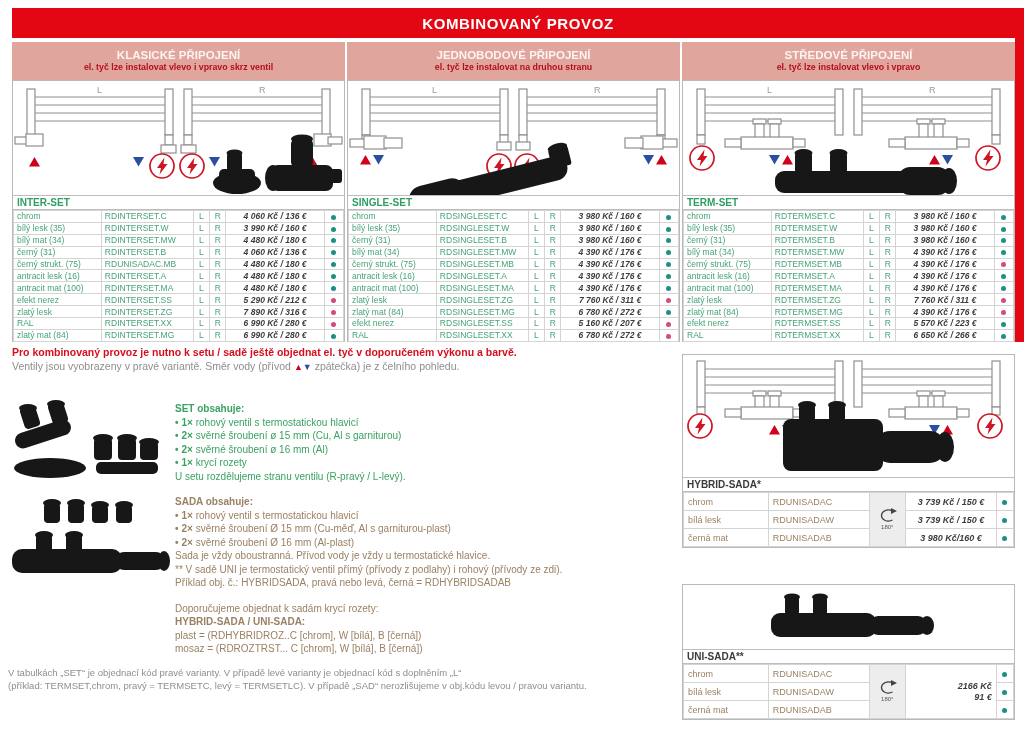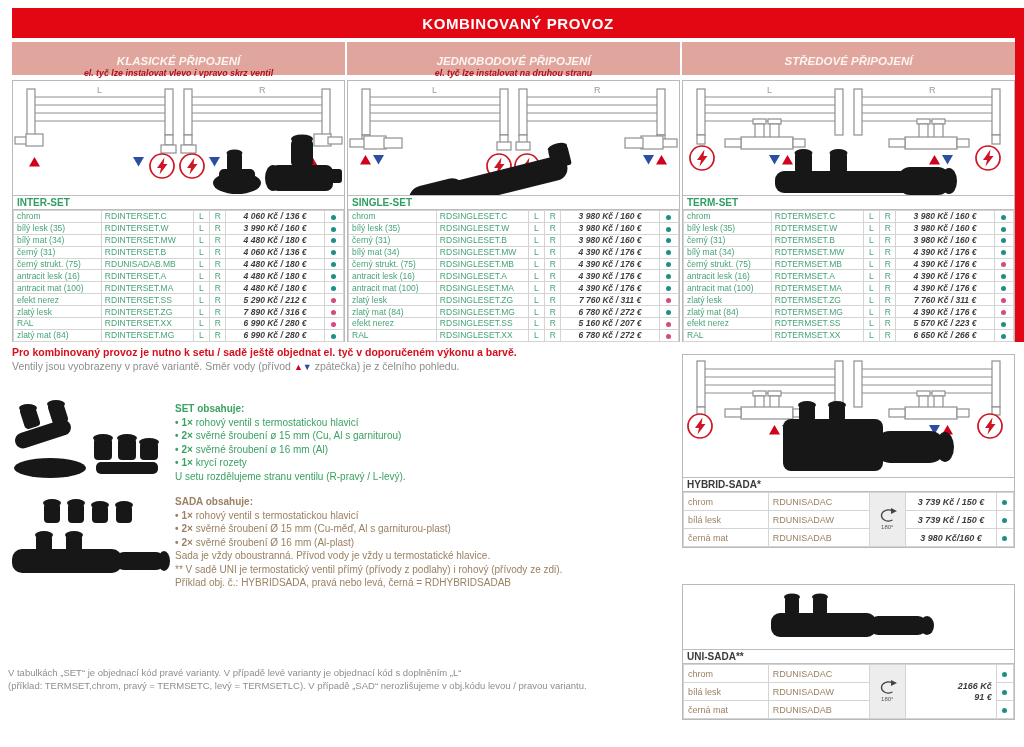--- a/index.html
+++ b/index.html
@@ -4,21 +4,21 @@
 <style>
   html,body{margin:0;padding:0;}
   body{width:1024px;height:747px;position:relative;background:#fff;font-family:"Liberation Sans",sans-serif;overflow:hidden;}
 
   .titlebar{position:absolute;left:12px;top:8px;width:1012px;height:30px;background:#e30613;color:#fff;
     display:flex;align-items:center;justify-content:center;font-weight:bold;font-size:15px;letter-spacing:.6px;}
   .rightstrip{position:absolute;right:0;top:8px;width:9px;height:334px;background:#e30613;}
 
   .col{position:absolute;top:42px;width:333px;}
   .c0{left:12px}.c1{left:347px}.c2{left:682px}
-  .colheader{height:33px;background:#e0a59c;text-align:center;padding-top:12px;box-sizing:border-box;font-style:italic;}
+  .colheader{height:39px;background:#e0a59c;text-align:center;padding-top:6px;box-sizing:border-box;}
   .colheader .t{color:#fdf3f1;font-weight:bold;font-size:11.5px;line-height:14px;}
   .colheader .s{color:#b30f1d;font-weight:bold;font-size:8.8px;line-height:11px;}
 
   .panel{position:absolute;top:80px;width:331px;height:260px;border:1px solid #b9b9b9;background:#fff;}
   .p0{left:12px}.p1{left:347px}.p2{left:682px}
   .diagram{display:block;width:331px;height:114px;}
 
   .settitle{font-size:10px;font-weight:bold;color:#2f9e63;padding:1px 4px 0 4px;height:12px;line-height:12px;
     border-top:1px solid #bdbdbd;border-bottom:1px solid #bdbdbd;}
   .settitle.dark{color:#3b3b3b;}
@@ -102,20 +102,21 @@
 <div class="col c0 colheader">
   <div class="t">KLASICKÉ PŘIPOJENÍ</div>
   <div class="s">el. tyč lze instalovat vlevo i vpravo skrz ventil</div>
 </div>
 <div class="col c1 colheader">
   <div class="t">JEDNOBODOVÉ PŘIPOJENÍ</div>
   <div class="s">el. tyč lze instalovat na druhou stranu</div>
 </div>
 <div class="col c2 colheader">
   <div class="t">STŘEDOVÉ PŘIPOJENÍ</div>
+  <div class="s">el. tyč lze instalovat vlevo i vpravo</div>
 </div>
 
 <div class="panel p0">
   <svg class="diagram" viewBox="0 0 331 114">
     <text class="rl" x="84" y="12">L</text>
     <text class="rl" x="246" y="12">R</text>
     <use href="#radg" transform="translate(14,8)"></use>
     <rect class="v" x="2" y="56" width="14" height="7"></rect>
       <rect class="v" x="13" y="53" width="17" height="12"></rect>
     <rect class="v" x="152" y="54" width="8" height="10"></rect>
@@ -181,21 +182,21 @@
         <tr>
           <td class="td-color">černý (31)</td>
           <td class="td-code">RDINTERSET.B</td>
           <td class="td-lr">L</td>
           <td class="td-lr">R</td>
           <td class="td-price">4 060 Kč / 136 €</td>
           <td class="td-dot"><span class="dot teal"></span></td>
         </tr>
         <tr>
           <td class="td-color">černý strukt. (75)</td>
-          <td class="td-code">RDUNISADAB.MB</td>
+          <td class="td-code">RDUNISADAC.MB</td>
           <td class="td-lr">L</td>
           <td class="td-lr">R</td>
           <td class="td-price">4 480 Kč / 180 €</td>
           <td class="td-dot"><span class="dot teal"></span></td>
         </tr>
         <tr>
           <td class="td-color">antracit lesk (16)</td>
           <td class="td-code">RDINTERSET.A</td>
           <td class="td-lr">L</td>
           <td class="td-lr">R</td>
@@ -577,20 +578,26 @@
     <div class="g">U setu rozdělujeme stranu ventilu (R-pravý / L-levý).</div>
   </div>
   <div class="blk">
     <div class="b hdr">SADA obsahuje:</div>
     <div class="b"><span class="bullet">•</span><span class="qty">1×</span> <span>rohový ventil s termostatickou hlavicí</span></div>
     <div class="b"><span class="bullet">•</span><span class="qty">2×</span> <span>svěrné šroubení Ø 15 mm (Cu-měď, Al s garniturou-plast)</span></div>
     <div class="b"><span class="bullet">•</span><span class="qty">2×</span> <span>svěrné šroubení Ø 16 mm (Al-plast)</span></div>
     <div class="b">Sada je vždy oboustranná. Přívod vody je vždy u termostatické hlavice.</div>
     <div class="b">** V sadě UNI je termostatický ventil přímý (přívody z podlahy) i rohový (přívody ze zdi).</div>
     <div class="b">Příklad obj. č.: HYBRIDSADA, pravá nebo levá, černá = RDHYBRIDSADAB</div>
+  </div>
+  <div class="blk">
+    <div class="b">Doporučujeme objednat k sadám krycí rozety:</div>
+    <div class="b hdr">HYBRID-SADA / UNI-SADA:</div>
+    <div class="b">plast = (RDHYBRIDROZ..C [chrom], W [bílá], B [černá])</div>
+    <div class="b">mosaz = (RDROZTRST... C [chrom], W [bílá], B [černá])</div>
   </div>
 </div>
 
 <div class="sadabox hybridbox">
   <svg class="sdiagram" viewBox="0 0 331 122" height="122">
     <use href="#radg" transform="translate(14,6)"></use>
     <rect class="v" x="14" y="52" width="8" height="8"></rect>
     <rect class="v" x="70" y="36" width="13" height="5"></rect>
       <rect class="v" x="85" y="36" width="13" height="5"></rect>
     <rect class="v" x="72" y="41" width="9" height="12"></rect>

